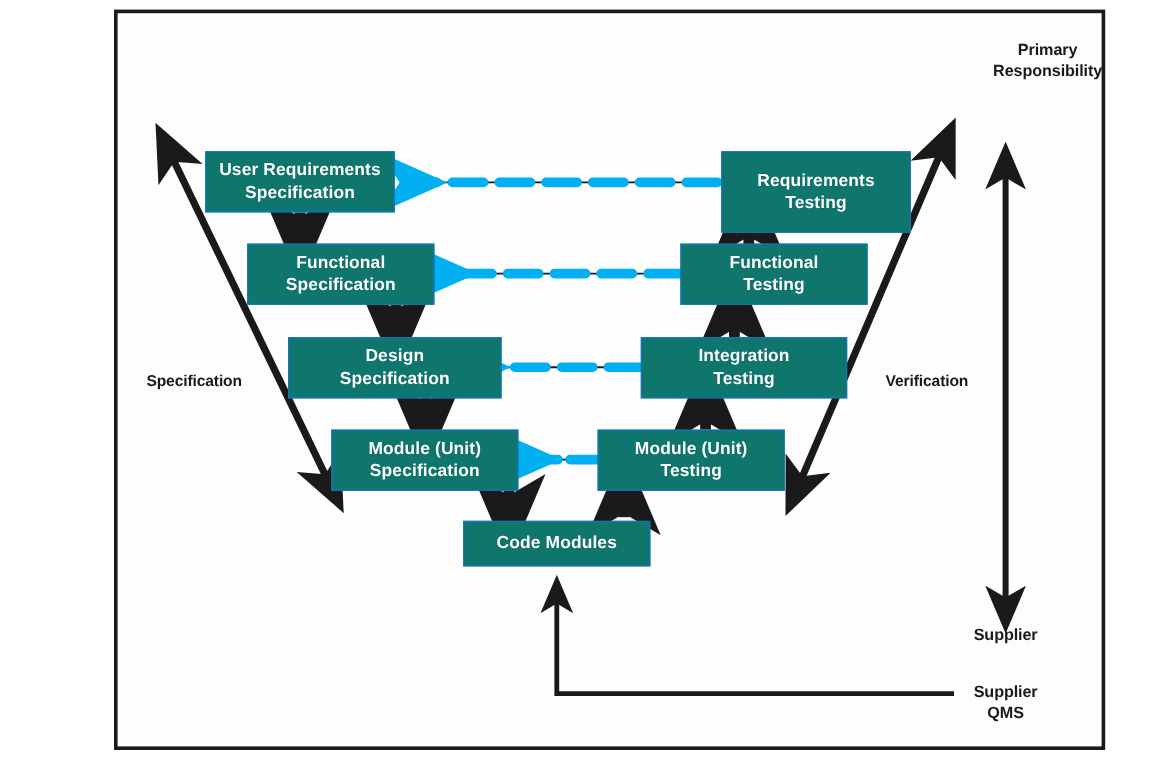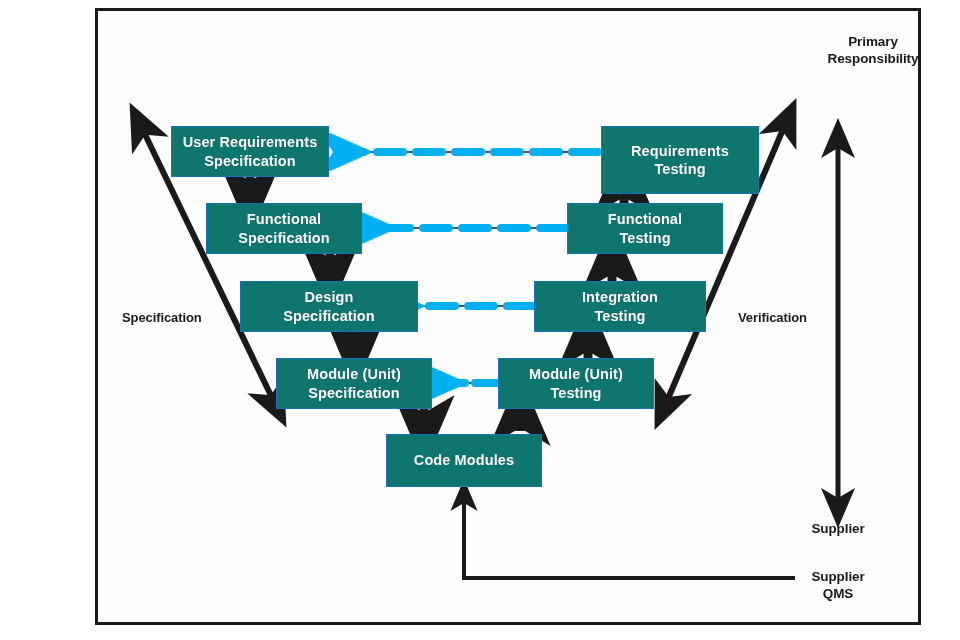--- a/index.html
+++ b/index.html
@@ -176,21 +176,21 @@
     </div>
   </div>
 
   <div class="node" style="left:498px; top:358px; width:156px; height:51px;">
     <div>
       <span>Module (Unit)</span>
       <span>Testing</span>
     </div>
   </div>
 
-  <div class="node" style="left:386px; top:434px; width:156px; height:53px;">
+  <div class="node" style="left:386px; top:434px; width:156px; height:38px;">
     <div>
       <span>Code Modules</span>
     </div>
   </div>
 
   <div class="caption left-label" style="left:122px; top:310px;">Specification</div>
 
   <div class="caption left-label" style="left:718px; top:310px;margin-left:20px;">Verification</div>
 
 

